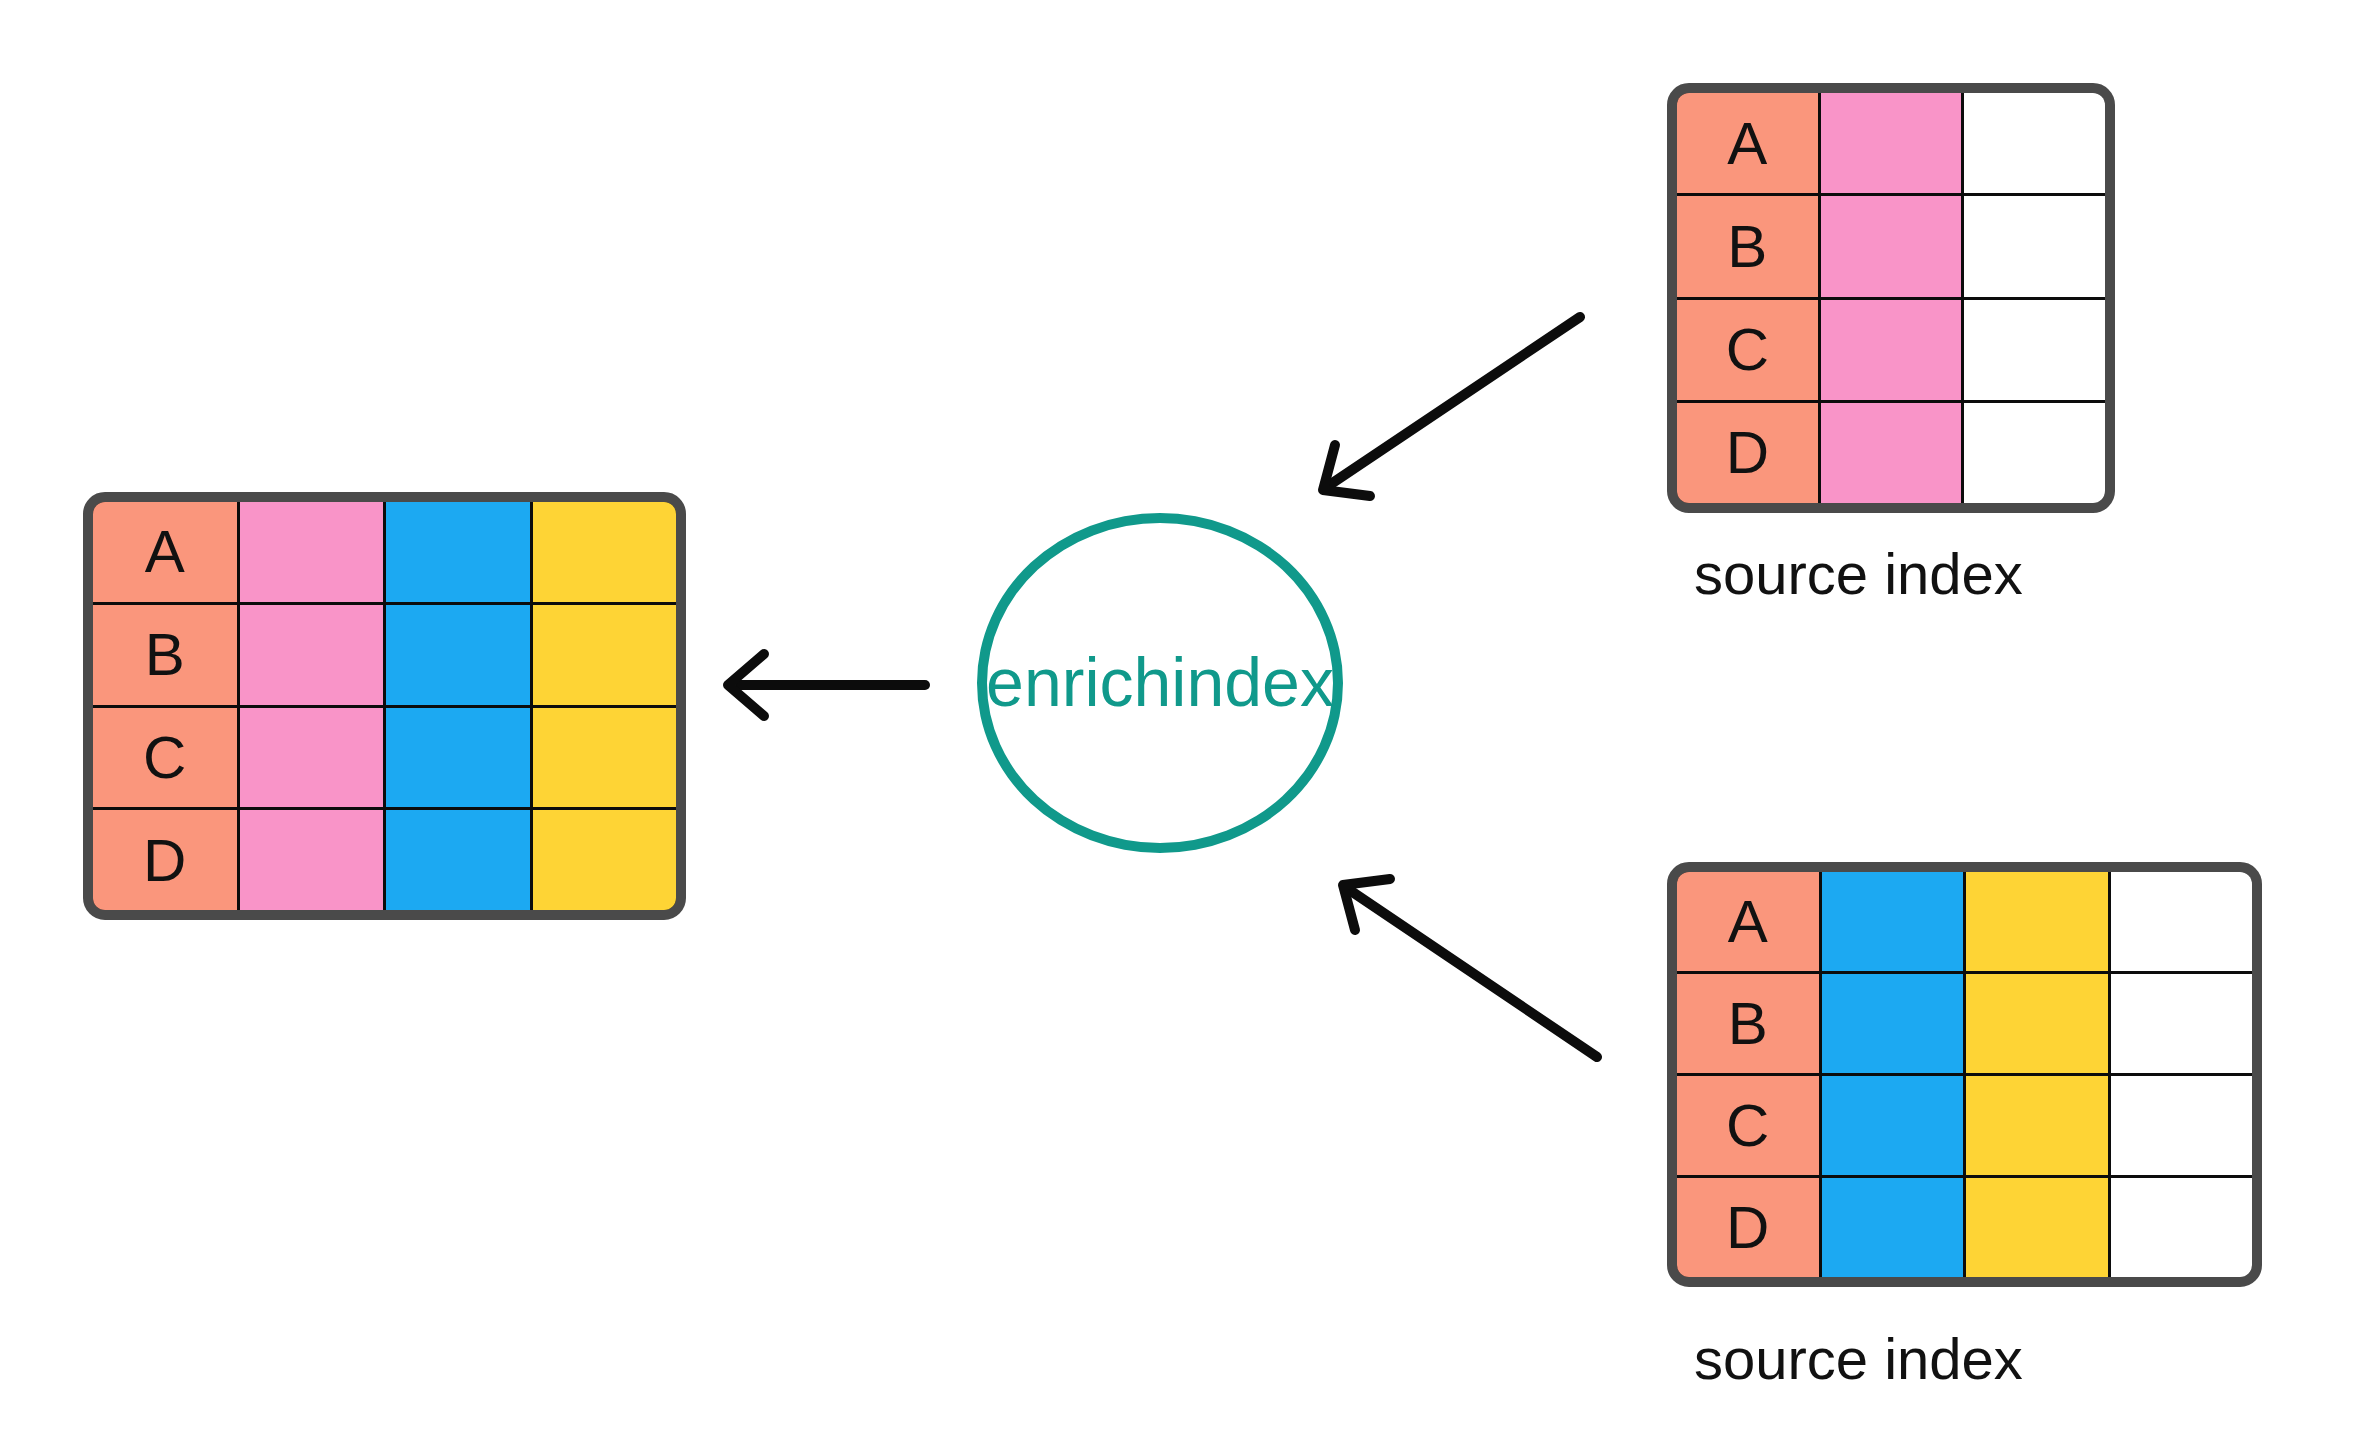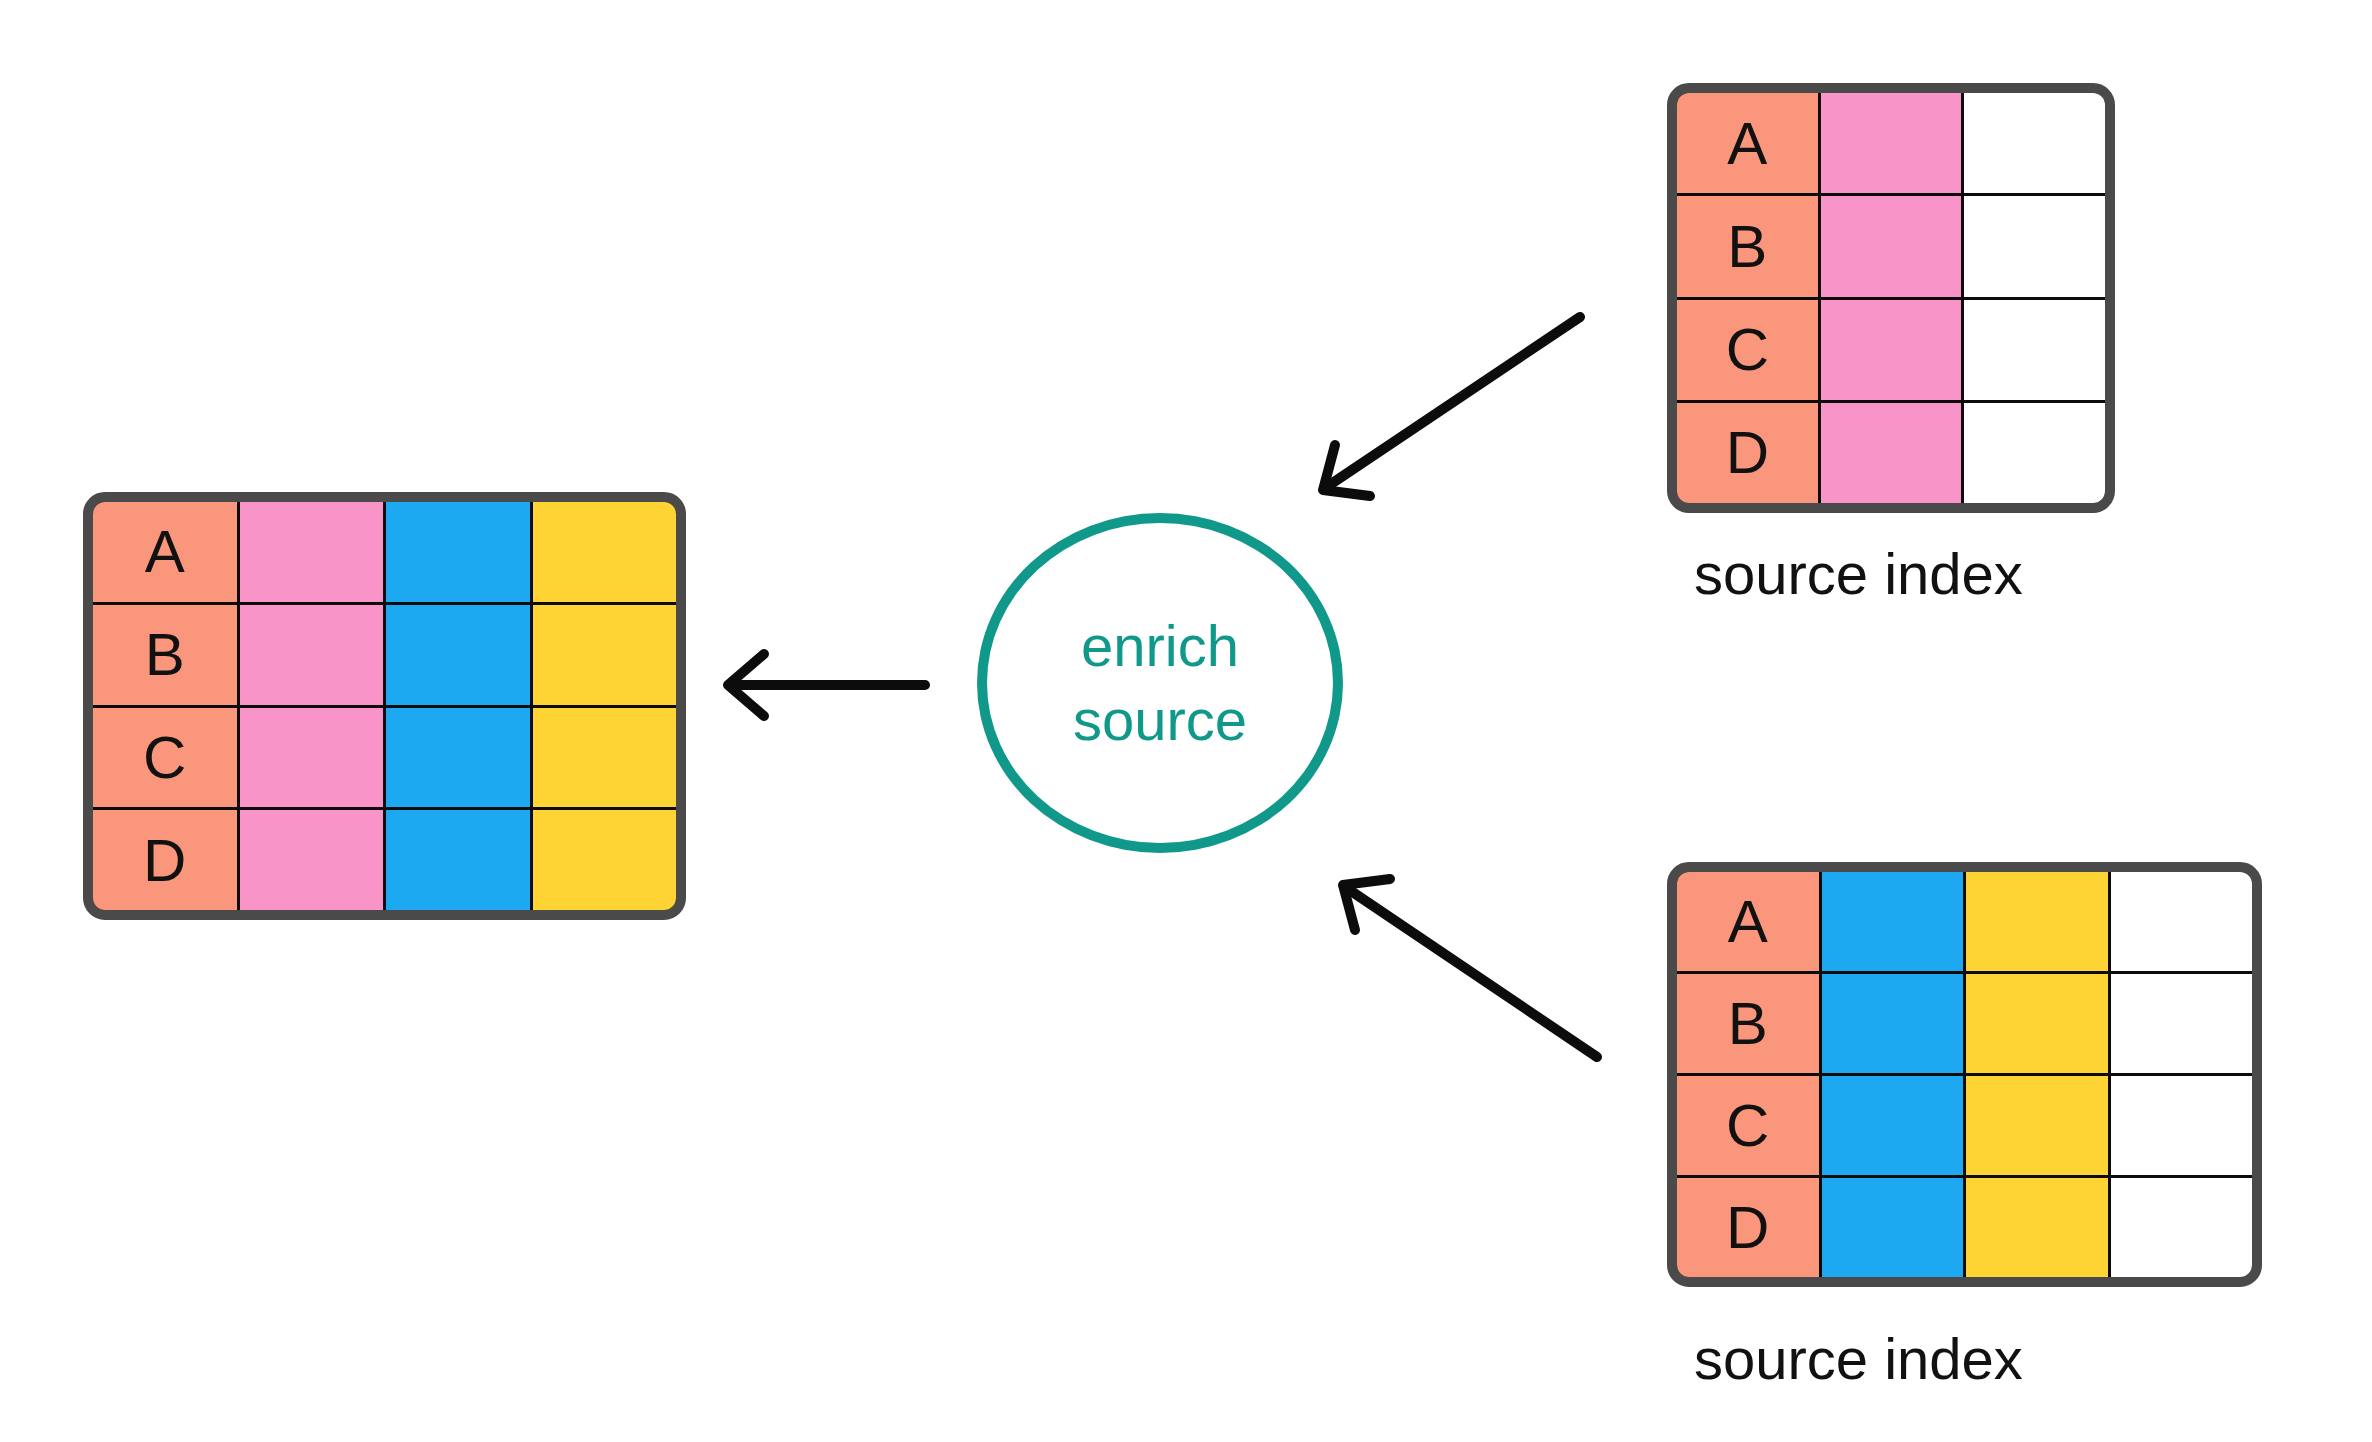--- a/index.html
+++ b/index.html
@@ -39,26 +39,25 @@
   .policy-circle {
     position: absolute;
     left: 977px;
     top: 513px;
     width: 366px;
     height: 340px;
     box-sizing: border-box;
     border: 10px solid var(--teal, #10998b);
     border-radius: 50%;
     display: flex;
-    flex-direction: column;
     align-items: center;
     justify-content: center;
     text-align: center;
     color: var(--teal, #10998b);
-    font-size: 58px;
+    font-size: 68px;
     line-height: 1.28;
   }
   .arrows-layer {
     position: absolute;
     inset: 0;
     pointer-events: none;
   }
   .arrow {
     fill: none;
     stroke: var(--arrow, #0c0c0c);
@@ -122,21 +121,21 @@
       <div class="cell" style="background: var(--white_cell);"></div>
       <div class="cell" style="background: var(--salmon);">D</div>
       <div class="cell" style="background: var(--blue);"></div>
       <div class="cell" style="background: var(--yellow);"></div>
       <div class="cell" style="background: var(--white_cell);"></div>
     </div>
   <div class="tbl-label" style="left:1694px; top:1330px;">source index</div>
 
   <div class="policy-circle">
     <span>enrich</span>
-    <span>source</span>
+    <span>index</span>
   </div>
 
   <svg class="arrows-layer" viewBox="0 0 2372 1442" width="2372" height="1442">
 
     <path class="arrow" d="M1580 317 L1331 484"></path>
     <path class="arrow" d="M1370 496 L1323 490 L1335 445"></path>
 
     <path class="arrow" d="M1597 1057 L1351 891"></path>
     <path class="arrow" d="M1390 879 L1343 885 L1355 930"></path>
 

